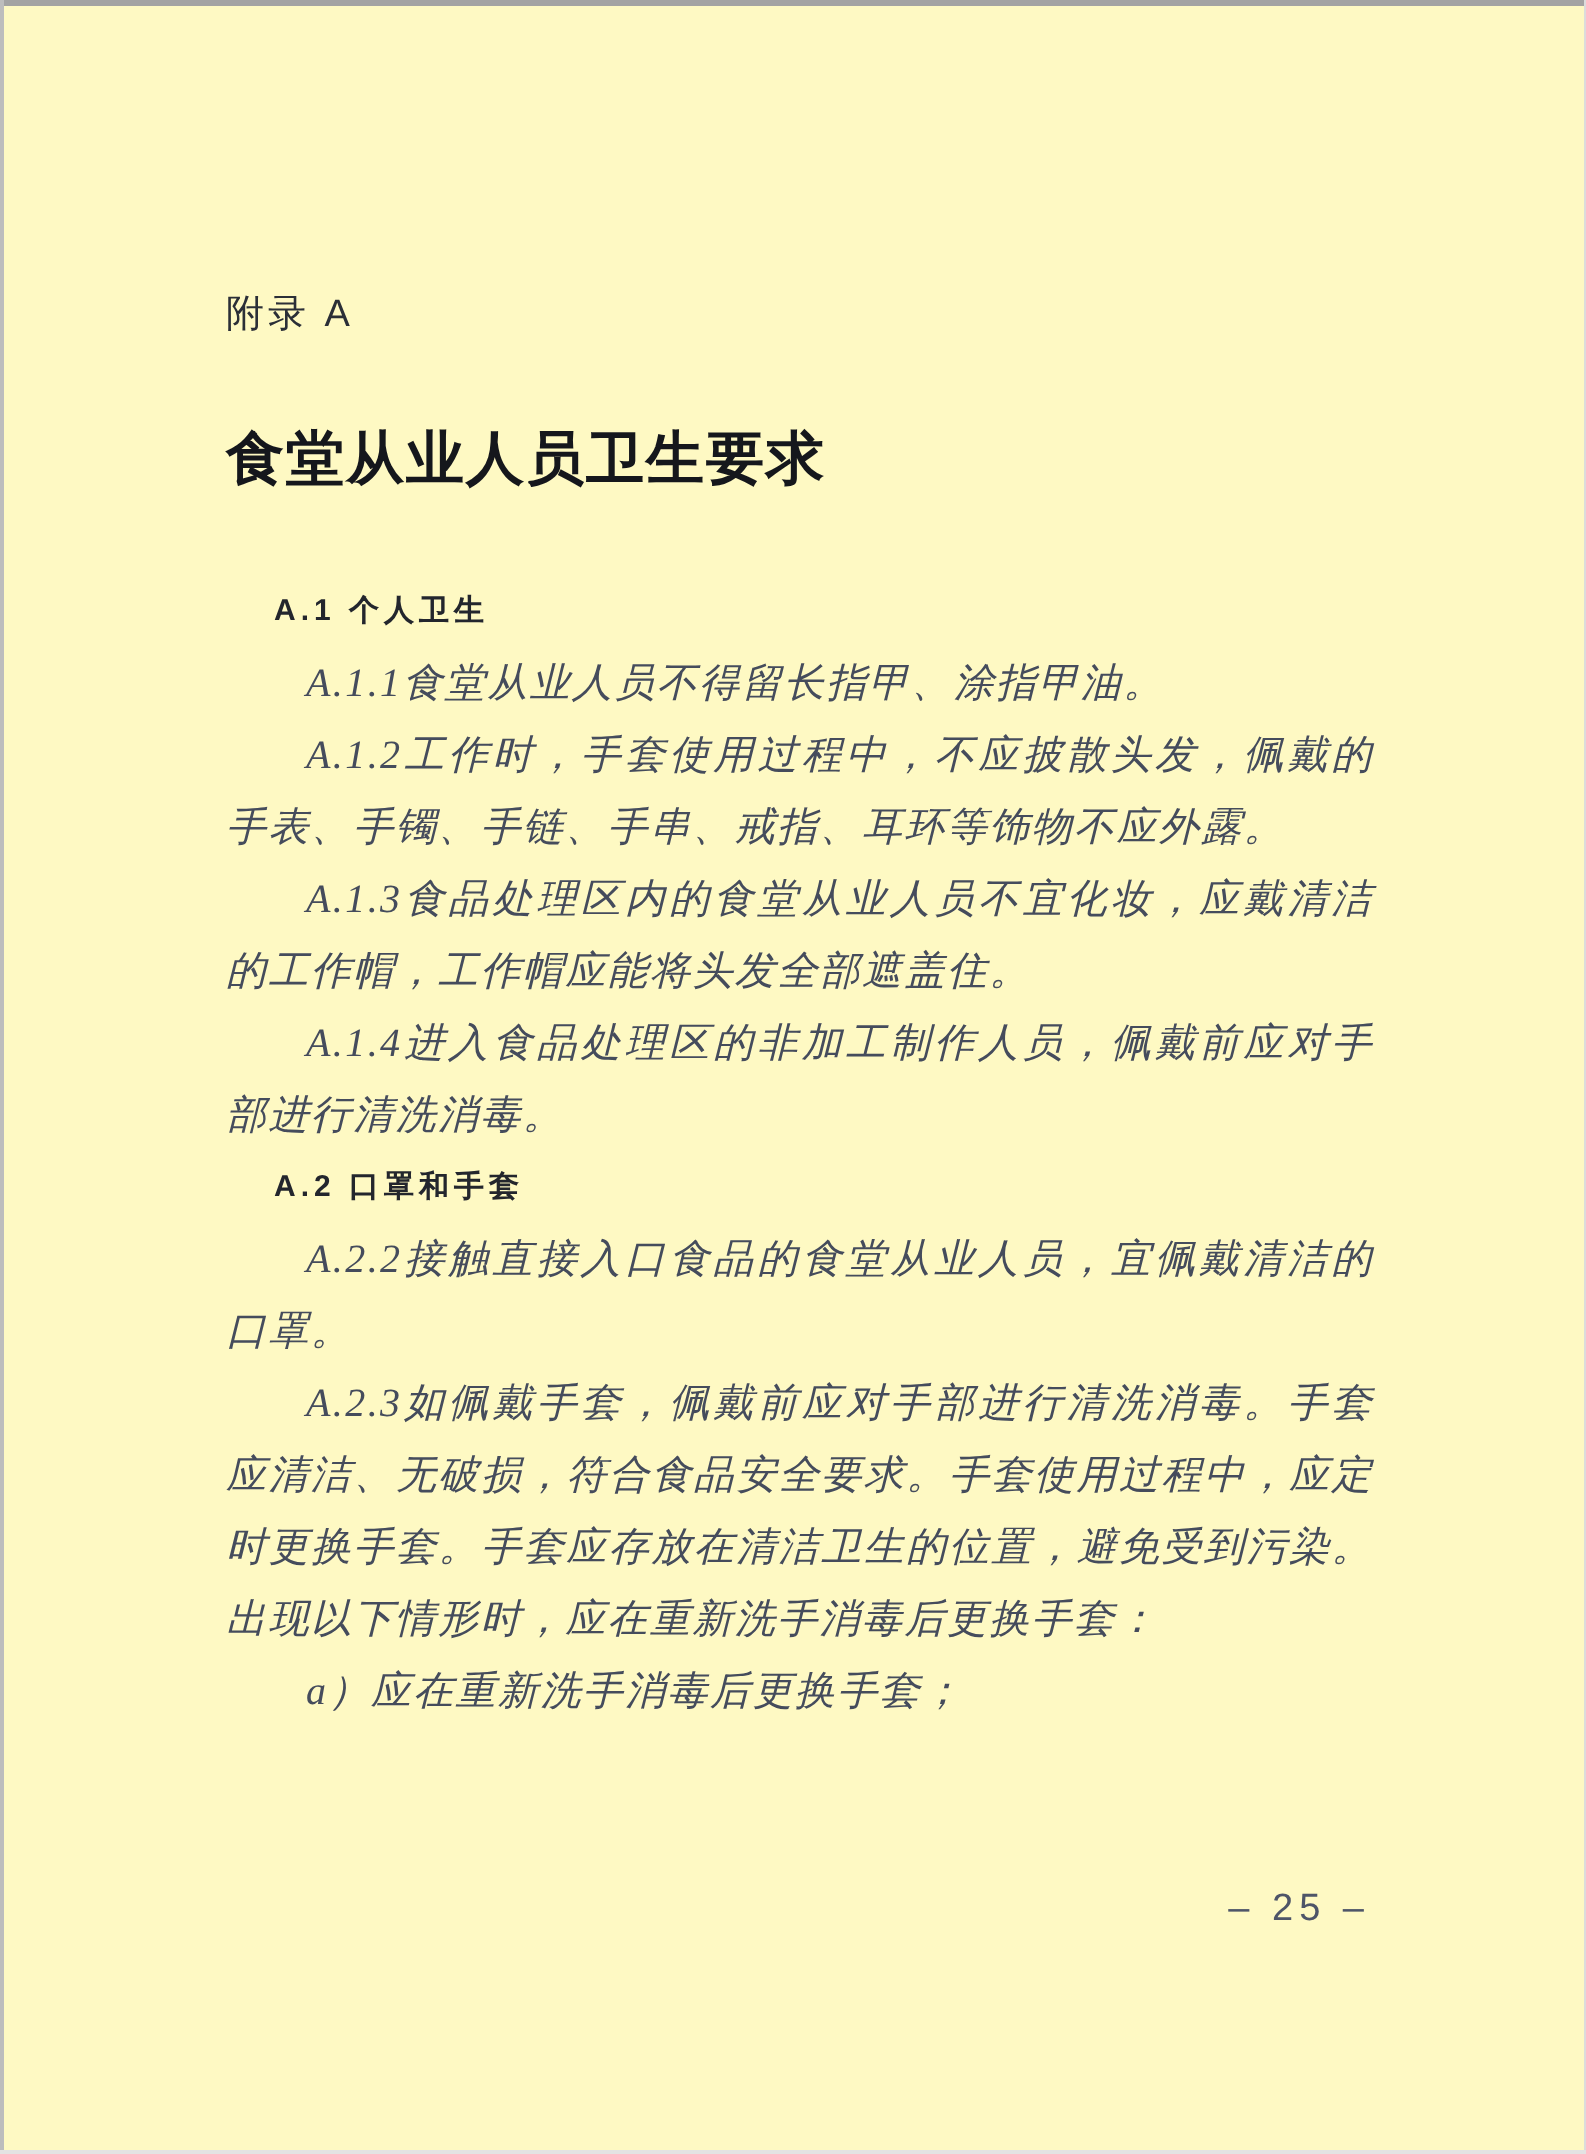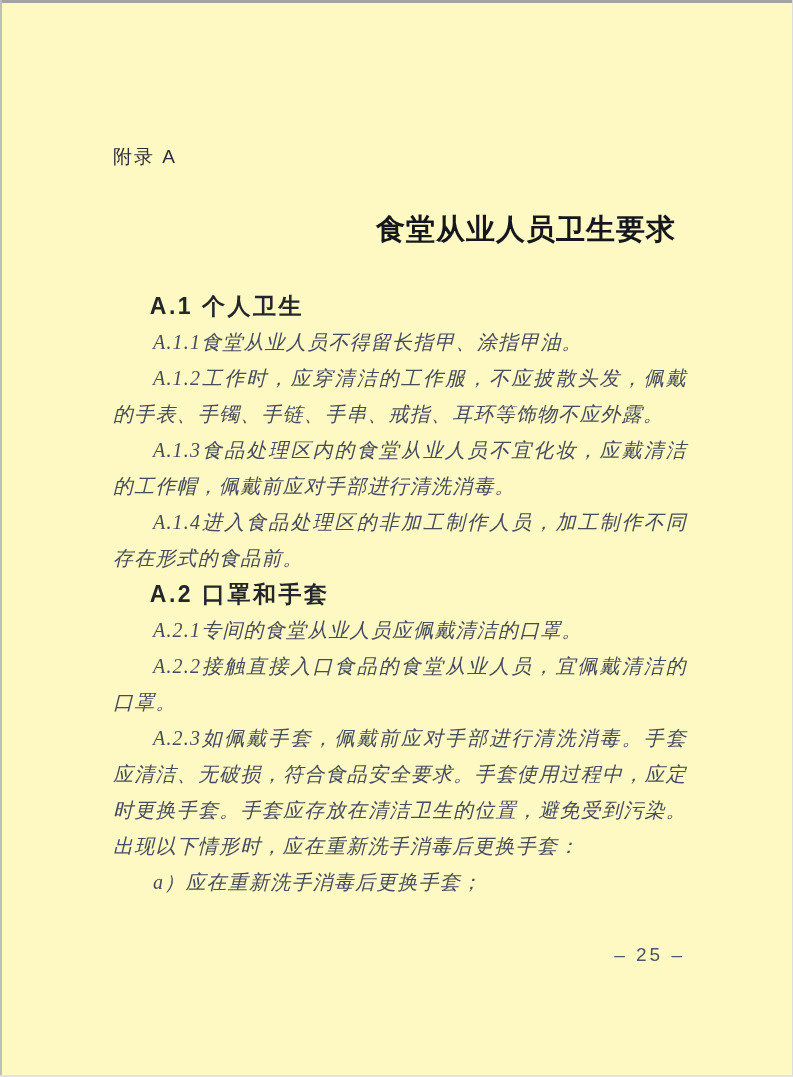--- a/index.html
+++ b/index.html
@@ -40,24 +40,24 @@
     top: 144px;
     font-family: "Liberation Sans", "DejaVu Sans", sans-serif;
     font-size: 19px;
     font-weight: 500;
     letter-spacing: 2px;
     color: #2b2f37;
   }
 
   .doc-title {
     position: absolute;
-    left: 102px;
+    left: 113px;
     top: 210px;
     width: 574px;
-    text-align: right;
+    text-align: left;
     font-family: "Liberation Serif", "DejaVu Serif", serif;
     font-size: 29px;
     font-weight: bold;
     letter-spacing: 1px;
     color: #15171c;
     margin: 0;
   }
 
   .doc-body {
     position: absolute;
@@ -71,21 +71,21 @@
     text-align: justify;
   }
   .doc-body p {
     margin: 0;
     text-indent: 2em;
     font-style: italic;
   }
   .section-heading {
     margin: 0;
     font-family: "Liberation Sans", "DejaVu Sans", sans-serif;
-    font-size: 23px;
+    font-size: 15px;
     font-weight: bold;
     letter-spacing: 2.5px;
     line-height: 36px;
     color: #23262d;
     text-indent: 1.6em;
   }
 
   .page-number {
     position: absolute;
     top: 944px;
@@ -109,29 +109,28 @@
   <div class="appendix-label">附录 A</div>
 
   <h1 class="doc-title">食堂从业人员卫生要求</h1>
 
   <div class="doc-body">
 
     <h2 class="section-heading">A.1 个人卫生</h2>
 
     <p>A.1.1食堂从业人员不得留长指甲、涂指甲油。</p>
 
-    <p>A.1.2工作时，应穿清洁的工作服，不应披散头发，佩戴的手表、手镯、手链、手串、戒指、耳环等饰物不应外露。</p>
+    <p>A.1.2工作时，手套使用过程中，不应披散头发，佩戴的手表、手镯、手链、手串、戒指、耳环等饰物不应外露。</p>
 
-    <p>A.1.3食品处理区内的食堂从业人员不宜化妆，应戴清洁的工作帽，佩戴前应对手部进行清洗消毒。</p>
+    <p>A.1.3食品处理区内的食堂从业人员不宜化妆，应戴清洁的工作帽，工作帽应能将头发全部遮盖住。</p>
 
-    <p>A.1.4进入食品处理区的非加工制作人员，加工制作不同存在形式的食品前。</p>
+    <p>A.1.4进入食品处理区的非加工制作人员，佩戴前应对手部进行清洗消毒。</p>
 
     <h2 class="section-heading">A.2 口罩和手套</h2>
 
-    <p>A.2.1专间的食堂从业人员应佩戴清洁的口罩。</p>
 
     <p>A.2.2接触直接入口食品的食堂从业人员，宜佩戴清洁的口罩。</p>
 
     <p>A.2.3如佩戴手套，佩戴前应对手部进行清洗消毒。手套应清洁、无破损，符合食品安全要求。手套使用过程中，应定时更换手套。手套应存放在清洁卫生的位置，避免受到污染。出现以下情形时，应在重新洗手消毒后更换手套：</p>
 
     <p>a）应在重新洗手消毒后更换手套；</p>
 
   </div>
 
   <div class="page-number">– 25 –</div>

